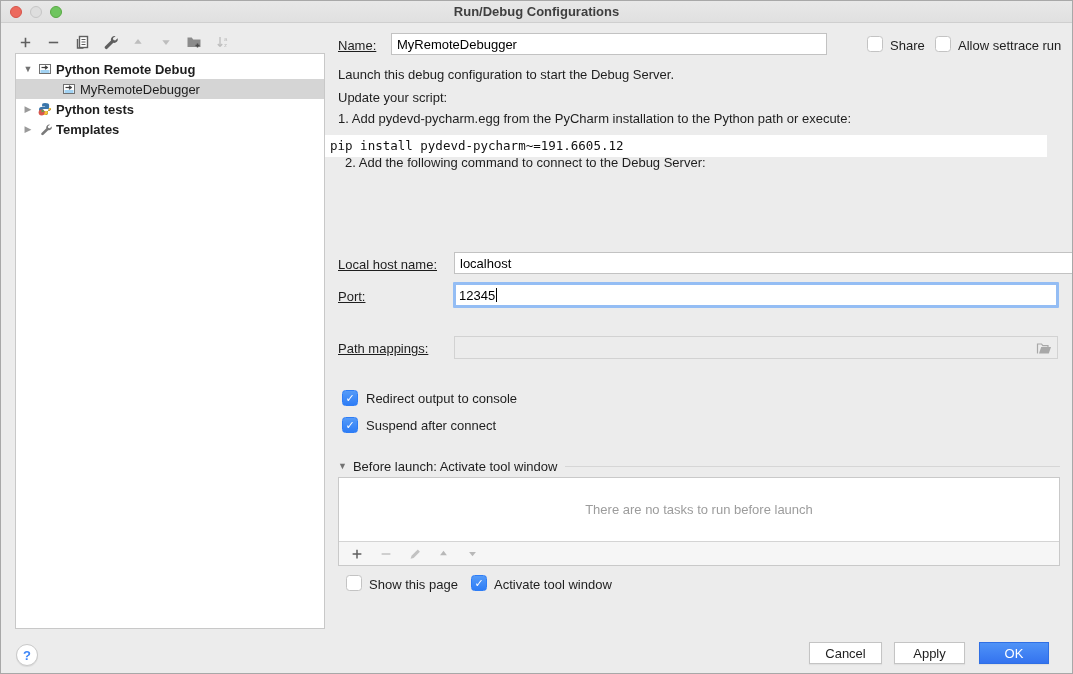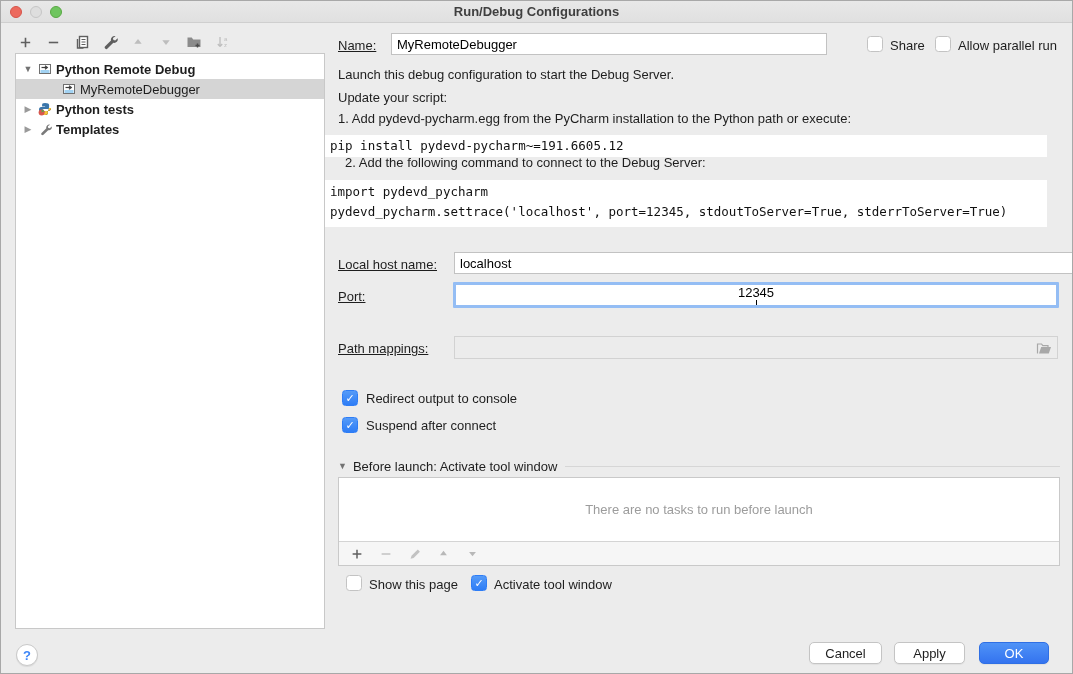--- a/index.html
+++ b/index.html
@@ -45,21 +45,21 @@
   .tree-row .ticon { width:16px; height:14px; margin:0 3px 0 4px; display:flex; align-items:center; justify-content:center; }
   .tree-row .tlabel.bold { font-weight:bold; }
   .ind1 { padding-left:7px; }
   
   .rp-label { position:absolute; font-size:13px; color:#1e1e1e;text-decoration:underline; }
   .field {
     position:absolute; background:#ffffff; border:1px solid #c2c2c2;
     font-size:13px; color:#000; padding:0 5px; display:flex; align-items:center;
   }
   .field.disabled { background:#ececec; border:1px solid #d2d2d2; }
-  .field.focused { border:3px solid #94bdf4; border-radius:1px; padding:0 3px;flex-direction:column; }
+  .field.focused { border:3px solid #94bdf4; border-radius:1px; padding:0 3px; }
   .caret { display:inline-block; width:1px; height:14px; background:#000; margin-left:1px; }
   .instr { position:absolute; left:337px; font-size:13px; color:#1e1e1e; }
   .codeblock {
     position:absolute; left:324px; width:722px; background:#ffffff;
     font-family:"DejaVu Sans Mono", monospace; font-size:12.5px; color:#111;
     padding:2px 5px; line-height:20px; white-space:pre;margin-top:8px;
   }
   
   .cb {
     position:absolute; width:16px; height:16px; border-radius:3.5px;
@@ -92,21 +92,21 @@
   }
   
   .help-btn {
     position:absolute; left:15px; top:643px; width:22px; height:22px;
     background:#ffffff; border:1px solid #c9c9c9; border-radius:50%;
     display:flex; align-items:center; justify-content:center;
     font-size:13px; font-weight:bold; color:#3e86f7;
     box-shadow:0 1px 1px rgba(0,0,0,0.08);
   }
   .btn {
-    position:absolute; top:641px; height:22px; border-radius:5px;
+    position:absolute; top:641px; height:22px; border-radius:0;
     background:#ffffff; border:1px solid #c4c4c4;
     display:flex; align-items:center; justify-content:center;
     font-size:13px; color:#1e1e1e; box-shadow:0 1px 1px rgba(0,0,0,0.05);
   }
   .btn.primary {
     background:linear-gradient(#4f93f7,#3473ef); border:1px solid #2f6fe4; color:#ffffff;
   }
 </style>
 </head>
 <body>
@@ -220,28 +220,27 @@
     </div>
   </div>
 
   <div class="rp-label" style="left:337px; top:37px;">Name:</div>
   <div class="field" style="left:390px; top:32px; width:436px; height:22px;">
     <span>MyRemoteDebugger</span>
   </div>
   <span class="cb" style="left:866px; top:35px;"></span>
   <div class="cb-label" style="left:889px; top:37px;">Share</div>
   <span class="cb" style="left:934px; top:35px;"></span>
-  <div class="cb-label" style="left:957px; top:37px;">Allow parallel run</div>
+  <div class="cb-label" style="left:957px; top:37px;">Allow settrace run</div>
 
   <div class="instr" style="top:66px;">Launch this debug configuration to start the Debug Server.</div>
   <div class="instr" style="top:89px;">Update your script:</div>
   <div class="instr" style="top:110px;">1. Add pydevd-pycharm.egg from the PyCharm installation to the Python path or execute:</div>
   <div class="codeblock" style="top:126px; height:22px; line-height:18px;">pip install pydevd-pycharm~=191.6605.12</div>
   <div class="instr" style="top:154px;margin-left:7px;">2. Add the following command to connect to the Debug Server:</div>
-  <div class="codeblock" style="top:171px; height:47px;"><span>import pydevd_pycharm</span><br><span>pydevd_pycharm.settrace('localhost', port=12345, stdoutToServer=True, stderrToServer=True)</span></div>
 
   <div class="rp-label" style="left:337px; top:256px;">Local host name:</div>
   <div class="field" style="left:453px; top:251px; width:680px; height:22px;">
     <span>localhost</span>
   </div>
 
   <div class="rp-label" style="left:337px; top:288px;">Port:</div>
   <div class="field focused" style="left:452px; top:281px; width:606px; height:26px;">
     <span>12345</span>
       <span class="caret"></span>

